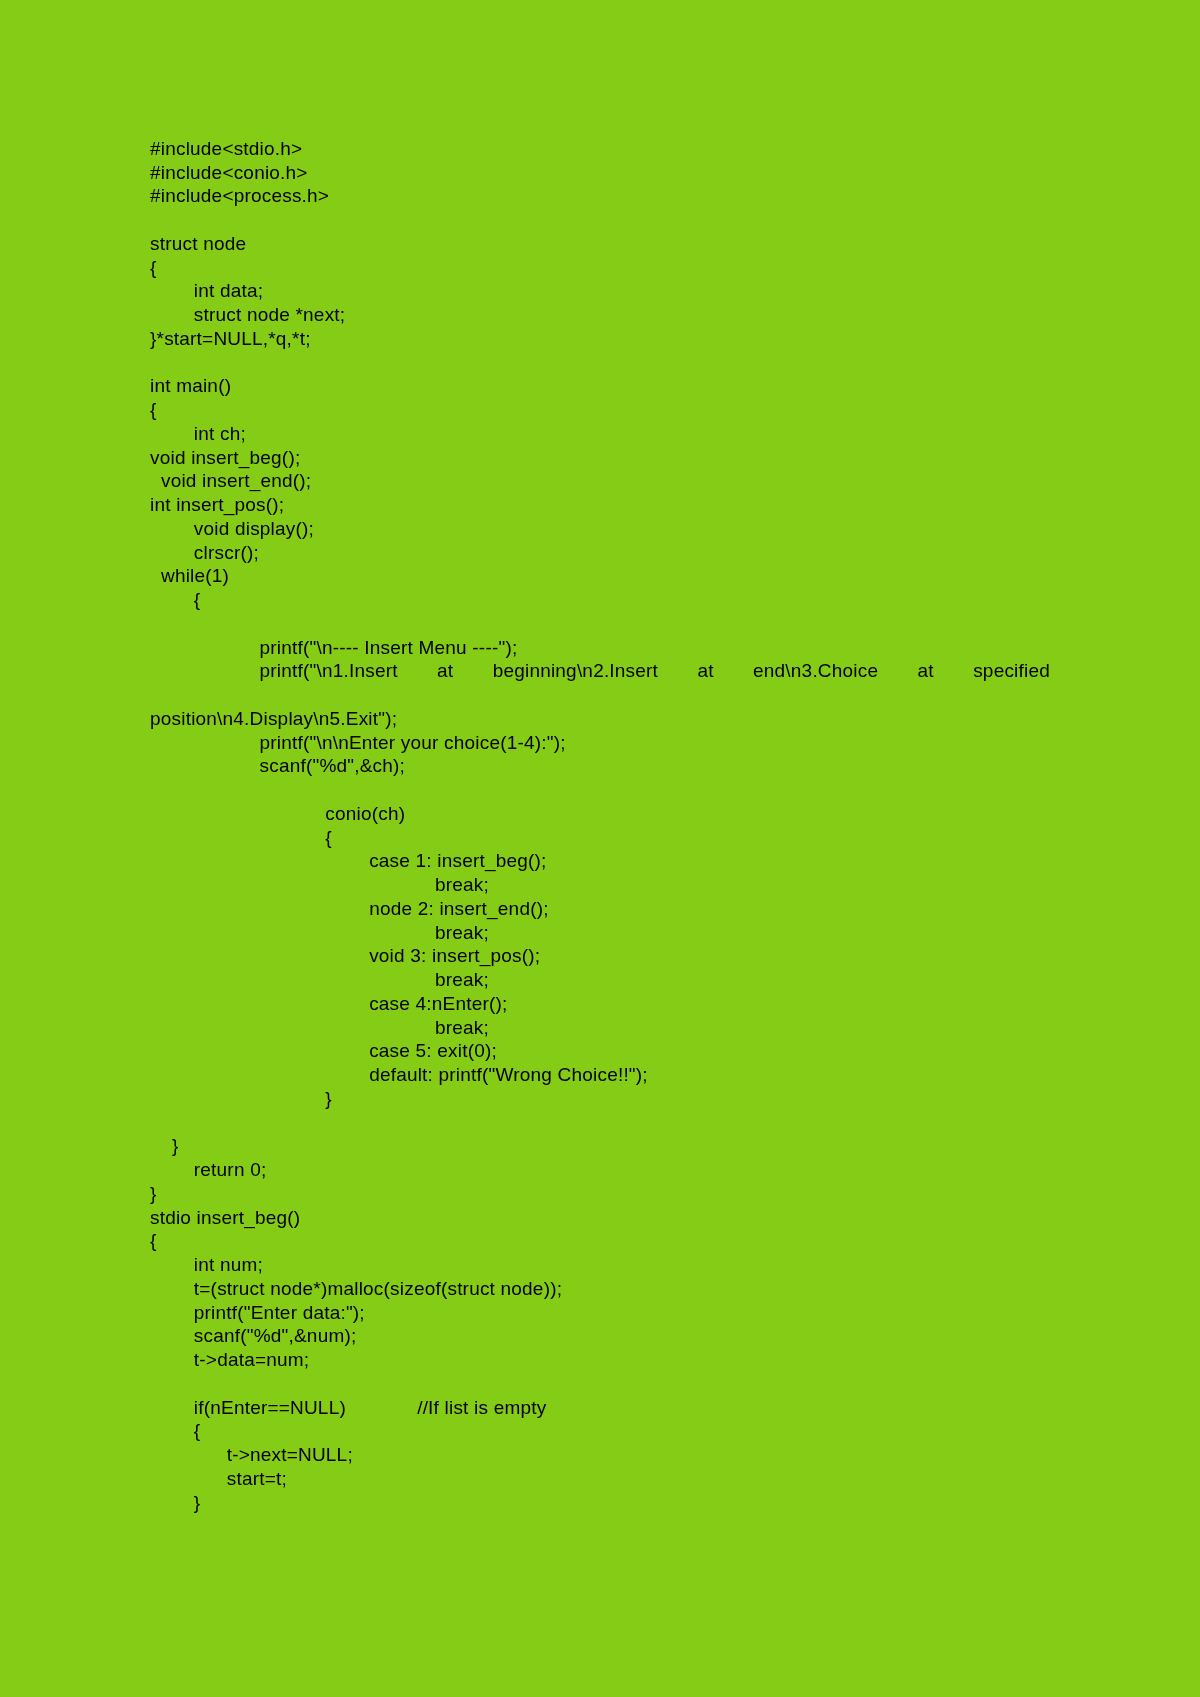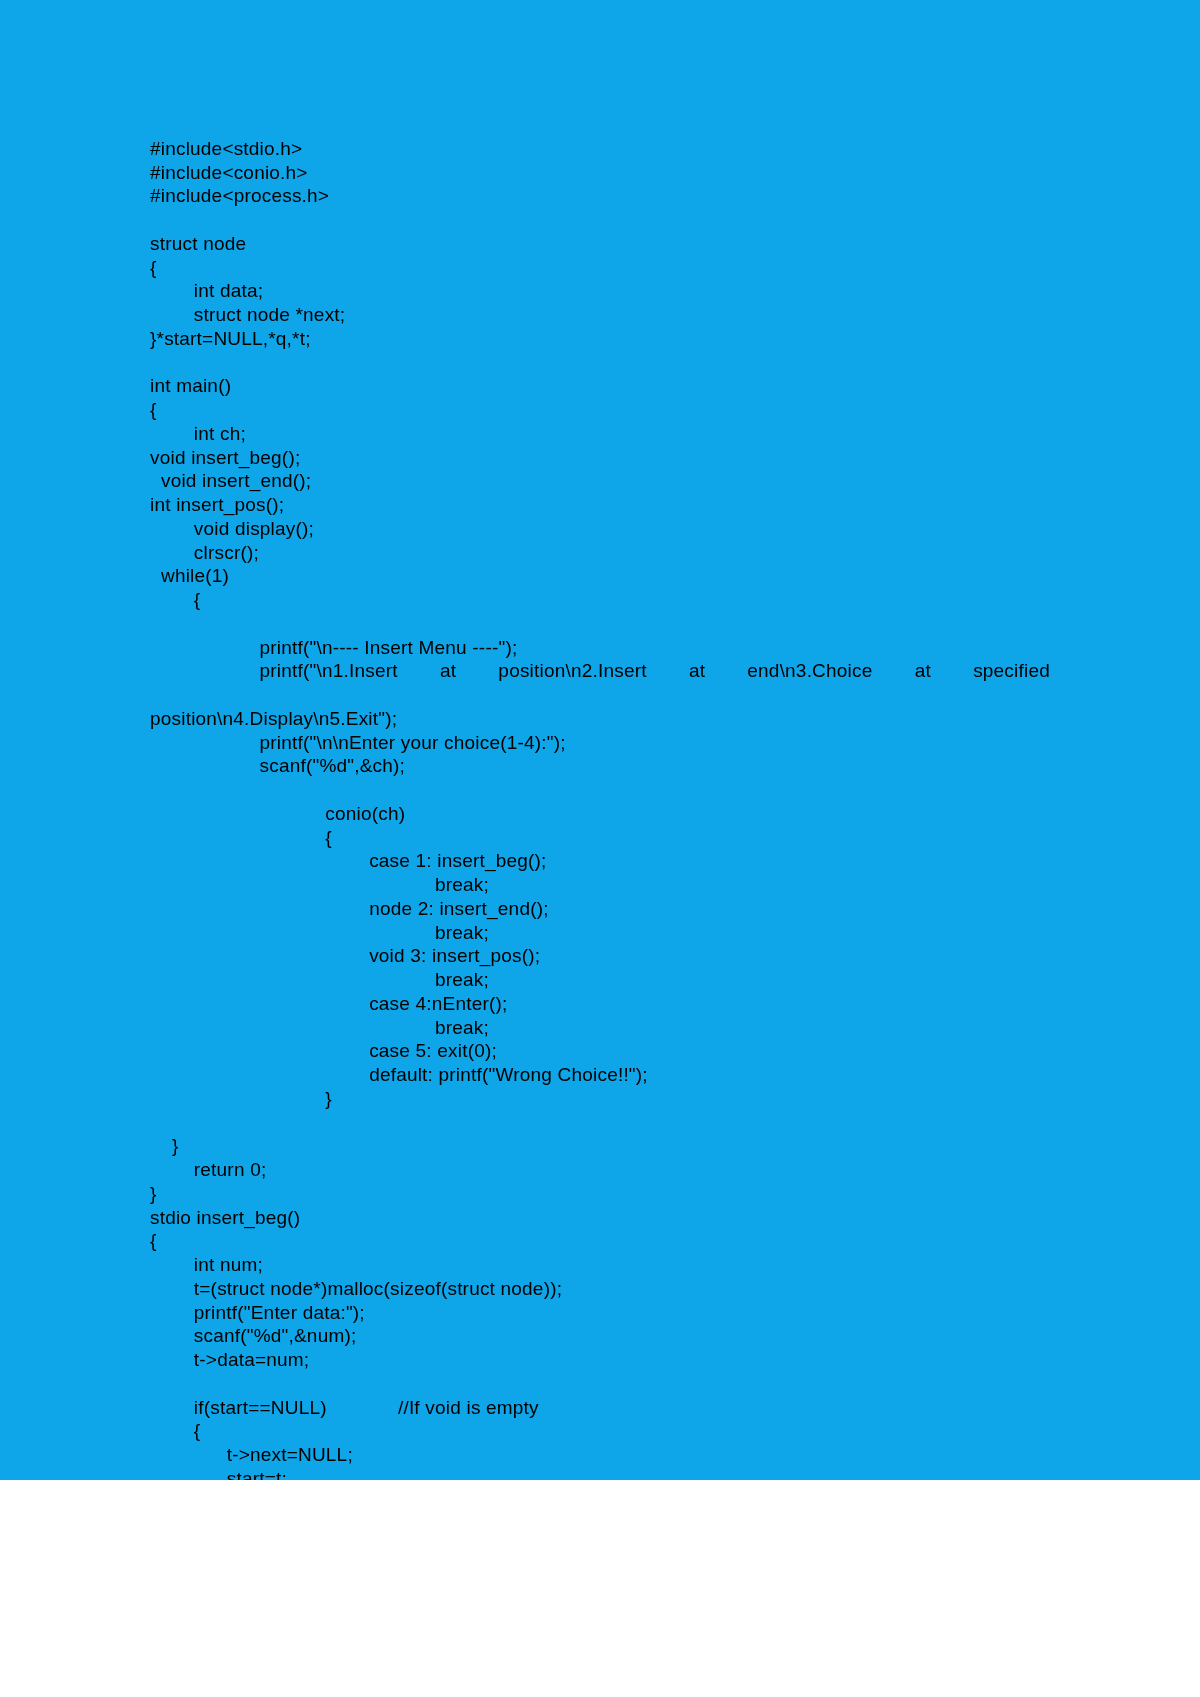--- a/index.html
+++ b/index.html
@@ -3,22 +3,22 @@
 <meta charset="utf-8">
 <style>
   body {
     margin: 0;
     padding: 0;
     background: #ffffff;
     font-family: Arial, Helvetica, sans-serif;
   }
   .page {
     width: 1200px;
-    height: 1480px;
-    background: #0ea5e9;
+    height: 1697px;
+    background: #84cc16;
     position: relative;
     box-sizing: border-box;
     padding: 113px 64px 113px 150px;
   }
   .code {
     font-family: Arial, Helvetica, sans-serif;
     font-size: 19px;
     line-height: 1.25;
     color: #000000;
     white-space: pre;
@@ -50,21 +50,21 @@
 <span>        int ch;</span>
 <span>void insert_beg();</span>
 <span>  void insert_end();</span>
 <span>int insert_pos();</span>
 <span>        void display();</span>
 <span>        clrscr();</span>
 <span>  while(1)</span>
 <span>        {</span>
 <span></span>
 <span>                    printf("\n---- Insert Menu ----");</span>
-<span class="justify-line"><span>                    printf("\n1.Insert</span><span>at</span><span>position\n2.Insert</span><span>at</span><span>end\n3.Choice</span><span>at</span><span>specified</span></span>
+<span class="justify-line"><span>                    printf("\n1.Insert</span><span>at</span><span>beginning\n2.Insert</span><span>at</span><span>end\n3.Choice</span><span>at</span><span>specified</span></span>
 <span>position\n4.Display\n5.Exit");</span>
 <span>                    printf("\n\nEnter your choice(1-4):");</span>
 <span>                    scanf("%d",&amp;ch);</span>
 <span></span>
 <span>                                conio(ch)</span>
 <span>                                {</span>
 <span>                                        case 1: insert_beg();</span>
 <span>                                                    break;</span>
 <span>                                        node 2: insert_end();</span>
 <span>                                                    break;</span>
@@ -80,19 +80,19 @@
 <span>        return 0;</span>
 <span>}</span>
 <span>stdio insert_beg()</span>
 <span>{</span>
 <span>        int num;</span>
 <span>        t=(struct node*)malloc(sizeof(struct node));</span>
 <span>        printf("Enter data:");</span>
 <span>        scanf("%d",&amp;num);</span>
 <span>        t-&gt;data=num;</span>
 <span></span>
-<span>        if(start==NULL)             //If void is empty</span>
+<span>        if(nEnter==NULL)             //If list is empty</span>
 <span>        {</span>
 <span>              t-&gt;next=NULL;</span>
 <span>              start=t;</span>
 <span>        }</span>
   </div>
 </div>
 
 </body></html>

